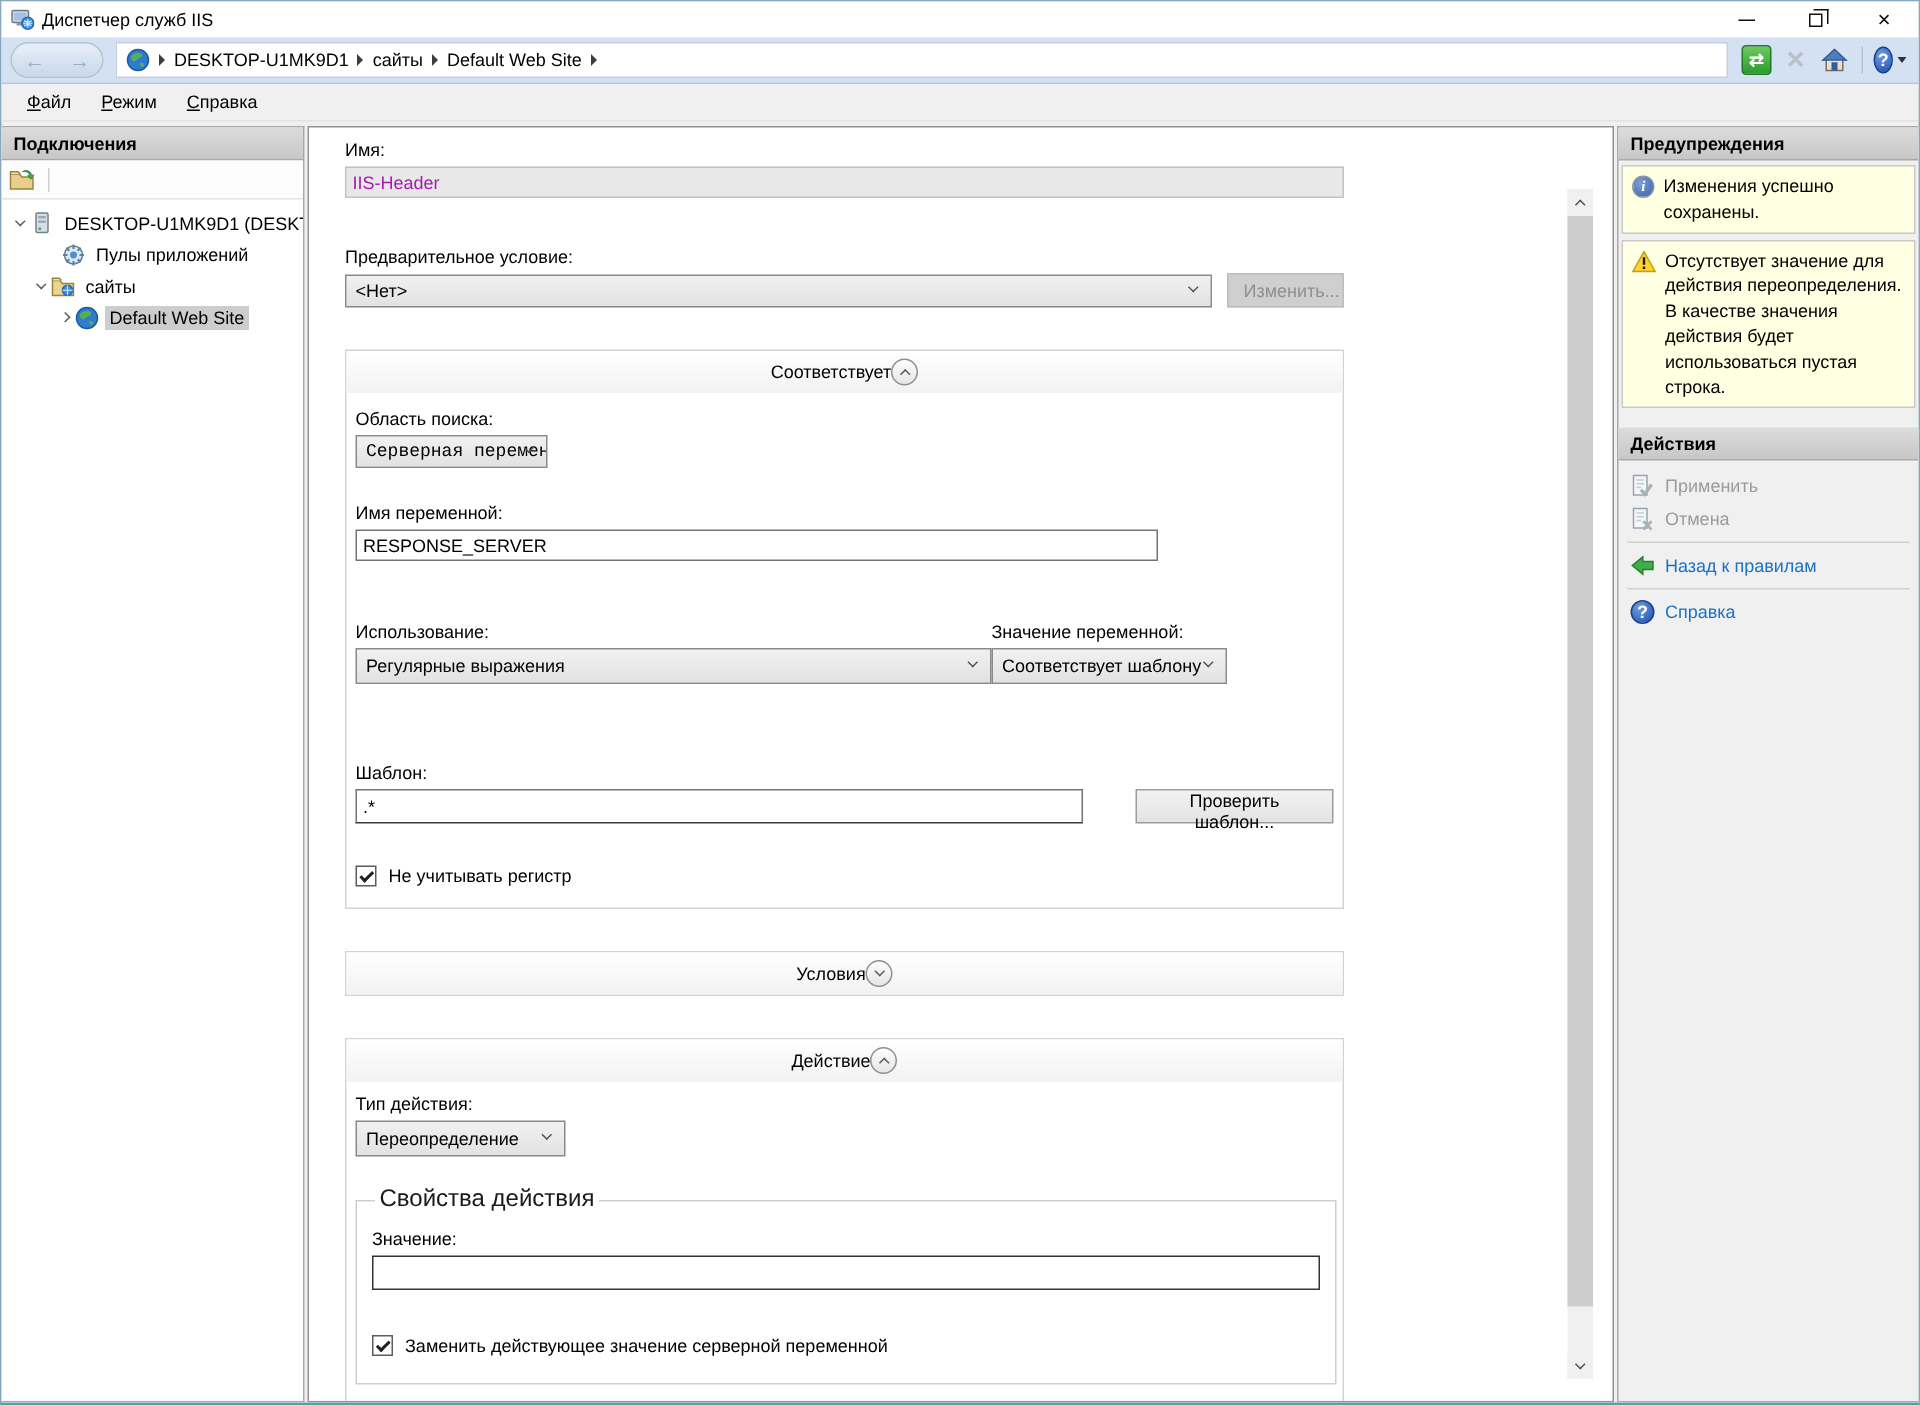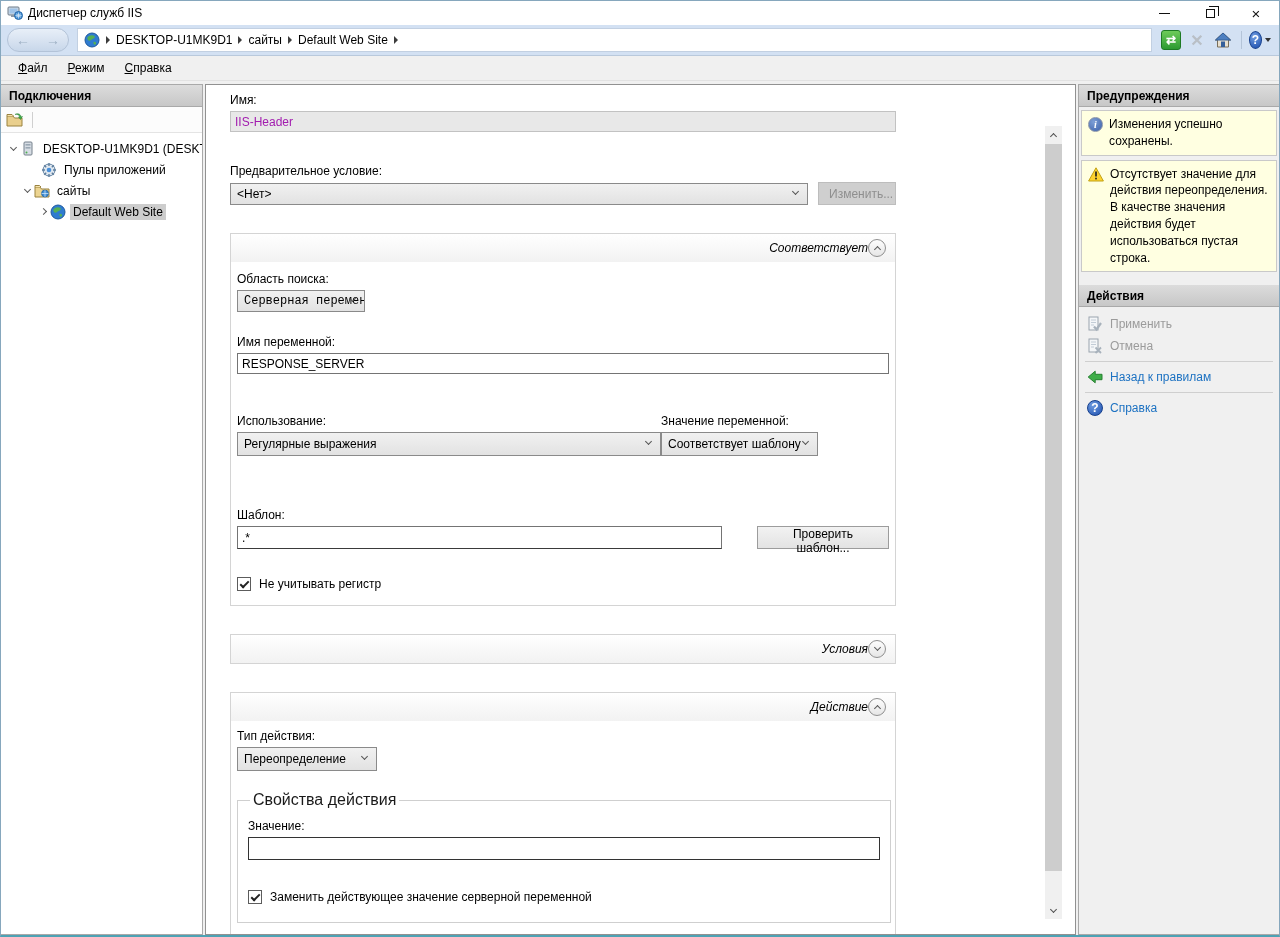--- a/index.html
+++ b/index.html
@@ -73,21 +73,21 @@
 
   .combo { height:22px; background:linear-gradient(#f1f1f1,#e2e2e2); border:1px solid #8a8a8a; display:flex; align-items:center; padding:0 22px 0 6px; position:relative; white-space:nowrap; overflow:hidden; }
   .combo .chev { position:absolute; right:9px; top:8px; border-color:#555; }
 
   .btn { height:23px; background:linear-gradient(#f2f2f2,#e3e3e3); border:1px solid #9c9c9c; font-family:"Liberation Sans",sans-serif; font-size:12px; padding:0 10px; color:#000; }
   .btn:disabled, .btn.disabled { background:#cfcfcf; border-color:#bdbdbd; color:#8f8f8f; }
 
   .row { display:flex; align-items:center; }
 
   .section { border:1px solid #d4d4d4; margin-top:28px; width:666px; }
-  .section-header { height:28px; display:flex; align-items:center; justify-content:flex-end; padding:0 9px; background:linear-gradient(#ffffff,#f2f2f2);font-style:italic; }
+  .section-header { height:28px; display:flex; align-items:center; justify-content:center; padding:0 9px; background:linear-gradient(#ffffff,#f2f2f2); }
   .circle-btn { width:18px; height:18px; border-radius:50%; border:1px solid #8f8f8f; background:linear-gradient(#fdfdfd,#e6e6e6); display:flex; align-items:center; justify-content:center; }
   .section-body { padding:4px 6px 14px; }
 
   .checkbox-row { display:flex; align-items:center; gap:8px; }
   .cbx { width:14px; height:14px; border:1px solid #5c5c5c; background:#fff; position:relative; flex:none; }
   .cbx.checked::after { content:""; position:absolute; left:2px; top:3px; width:7px; height:3px; border-left:2px solid #222; border-bottom:2px solid #222; transform:rotate(-45deg); }
 
   fieldset.groupbox { border:1px solid #cfcfcf; margin-top:20px; padding:6px 10px 18px; width:654px; }
   fieldset.groupbox legend { font-size:16px; padding:0 3px; margin-left:2px; color:#1a1a1a; }
 
@@ -264,21 +264,21 @@
               </span>
           </div>
           <div class="section-body">
             <label class="form-label" style="margin-top:6px;">Область поиска:</label>
             <div class="combo" style="width:128px;font-family:Liberation Mono, monospace;">
               <span>Серверная переменн</span>
               <span class="chev down"></span>
             </div>
 
             <label class="form-label" style="margin-top:23px;">Имя переменной:</label>
-            <input class="txt" style="width: 652px;" value="RESPONSE_SERVER">
+            <input class="txt" style="width: 535px;" value="RESPONSE_SERVER">
 
             <div class="row" style="margin-top:40px; align-items:flex-start;">
               <div style="flex:1;">
                 <label class="form-label">Использование:</label>
                 <div class="combo" style="width:424px; height:24px; margin-top:3px;">
                   <span>Регулярные выражения</span>
                   <span class="chev down" style="top:9px;"></span>
                 </div>
               </div>
               <div style="width:228px;">

